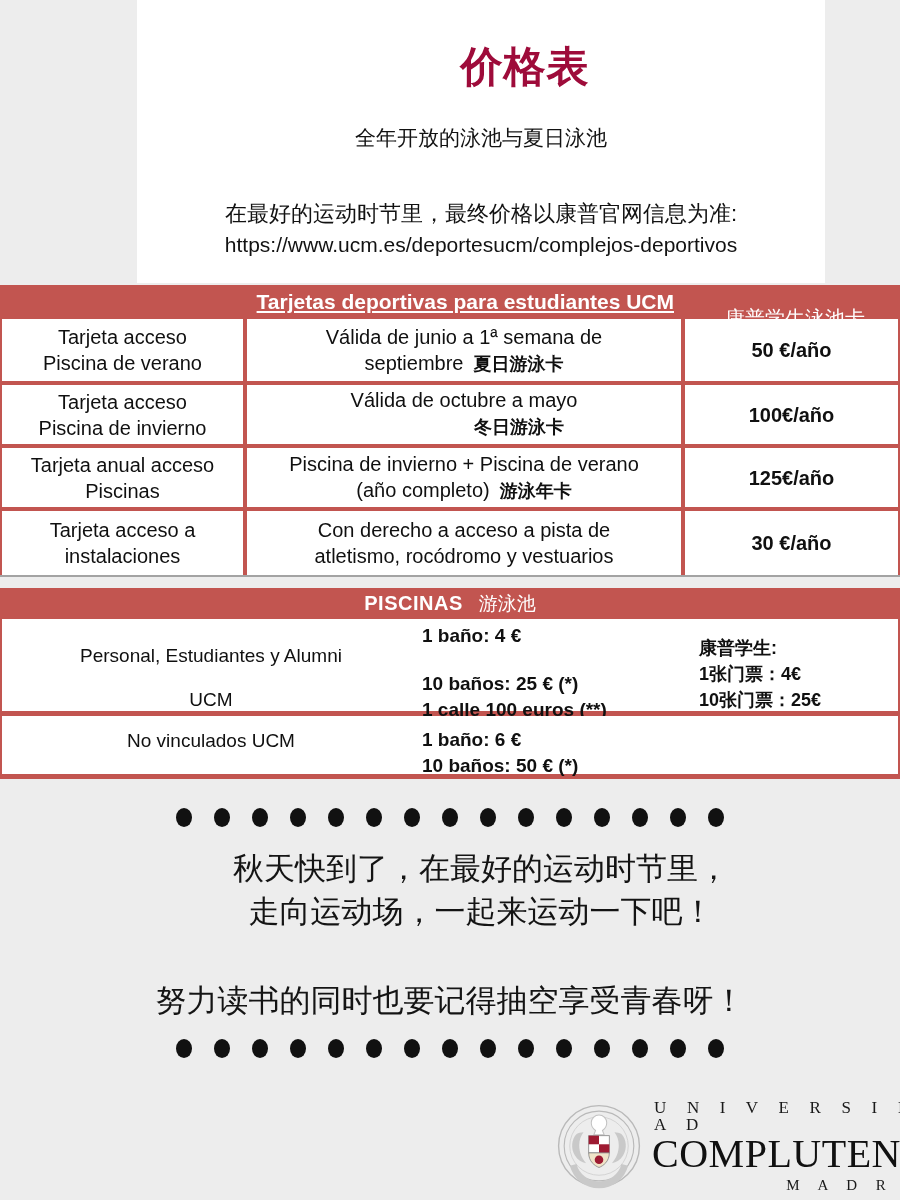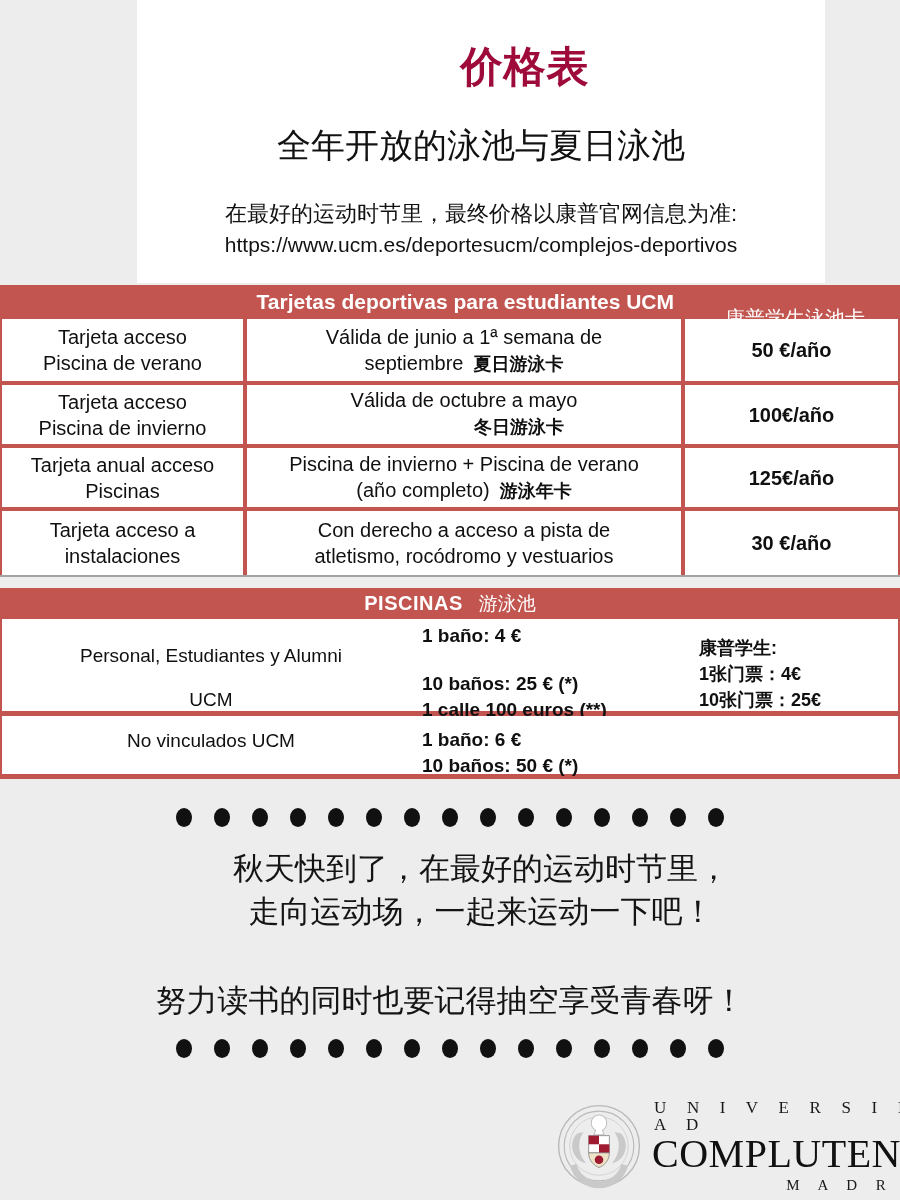--- a/index.html
+++ b/index.html
@@ -38,21 +38,21 @@
     line-height: 1.1;
     padding-left: 44px;
   }
   .subtitle {
     position: absolute;
     left: 0;
     top: 125px;
     width: 688px;
     text-align: center;
     color: #121212;
-    font-size: 34px;
+    font-size: 21px;
     font-weight: normal;
     line-height: 1.2;
   }
   .note-block {
     position: absolute;
     left: -20px;
     top: 198px;
     width: 728px;
     text-align: center;
     color: #121212;
@@ -89,20 +89,21 @@
   #table1 .hdr-es {
     position: absolute;
     left: 0;
     top: 0;
     width: 683px;
     text-align: right;
     padding-right: 9px;
     box-sizing: border-box;
     font-size: 21px;
     font-weight: bold;
+    text-decoration: underline;
   }
   #table1 .hdr-cn {
     position: absolute;
     left: 690px;
     top: 16px;
     width: 210px;
     text-align: center;
     font-size: 20px;
     font-weight: normal;
   }

